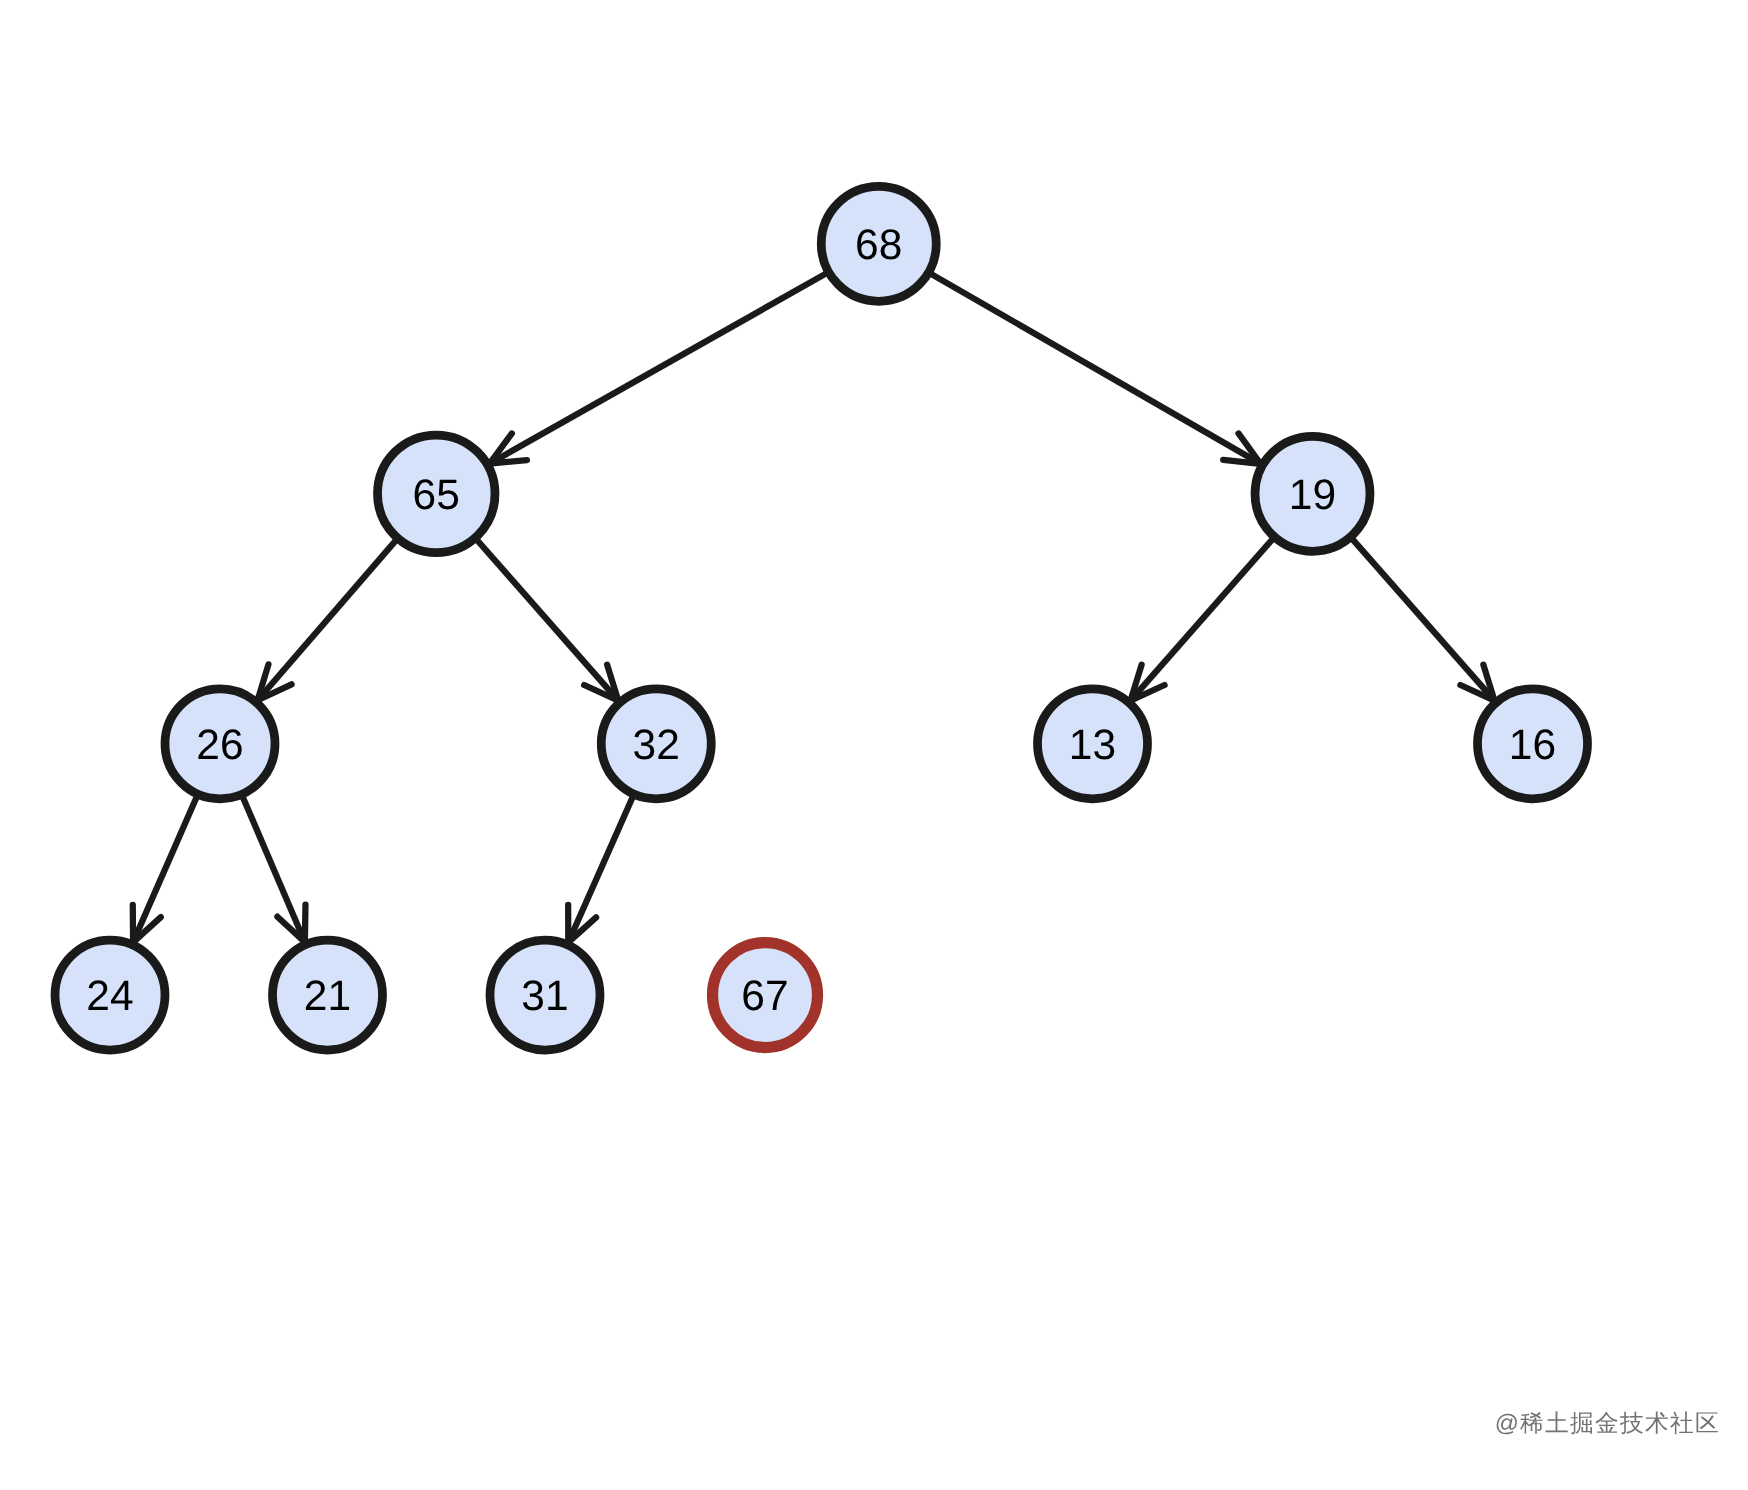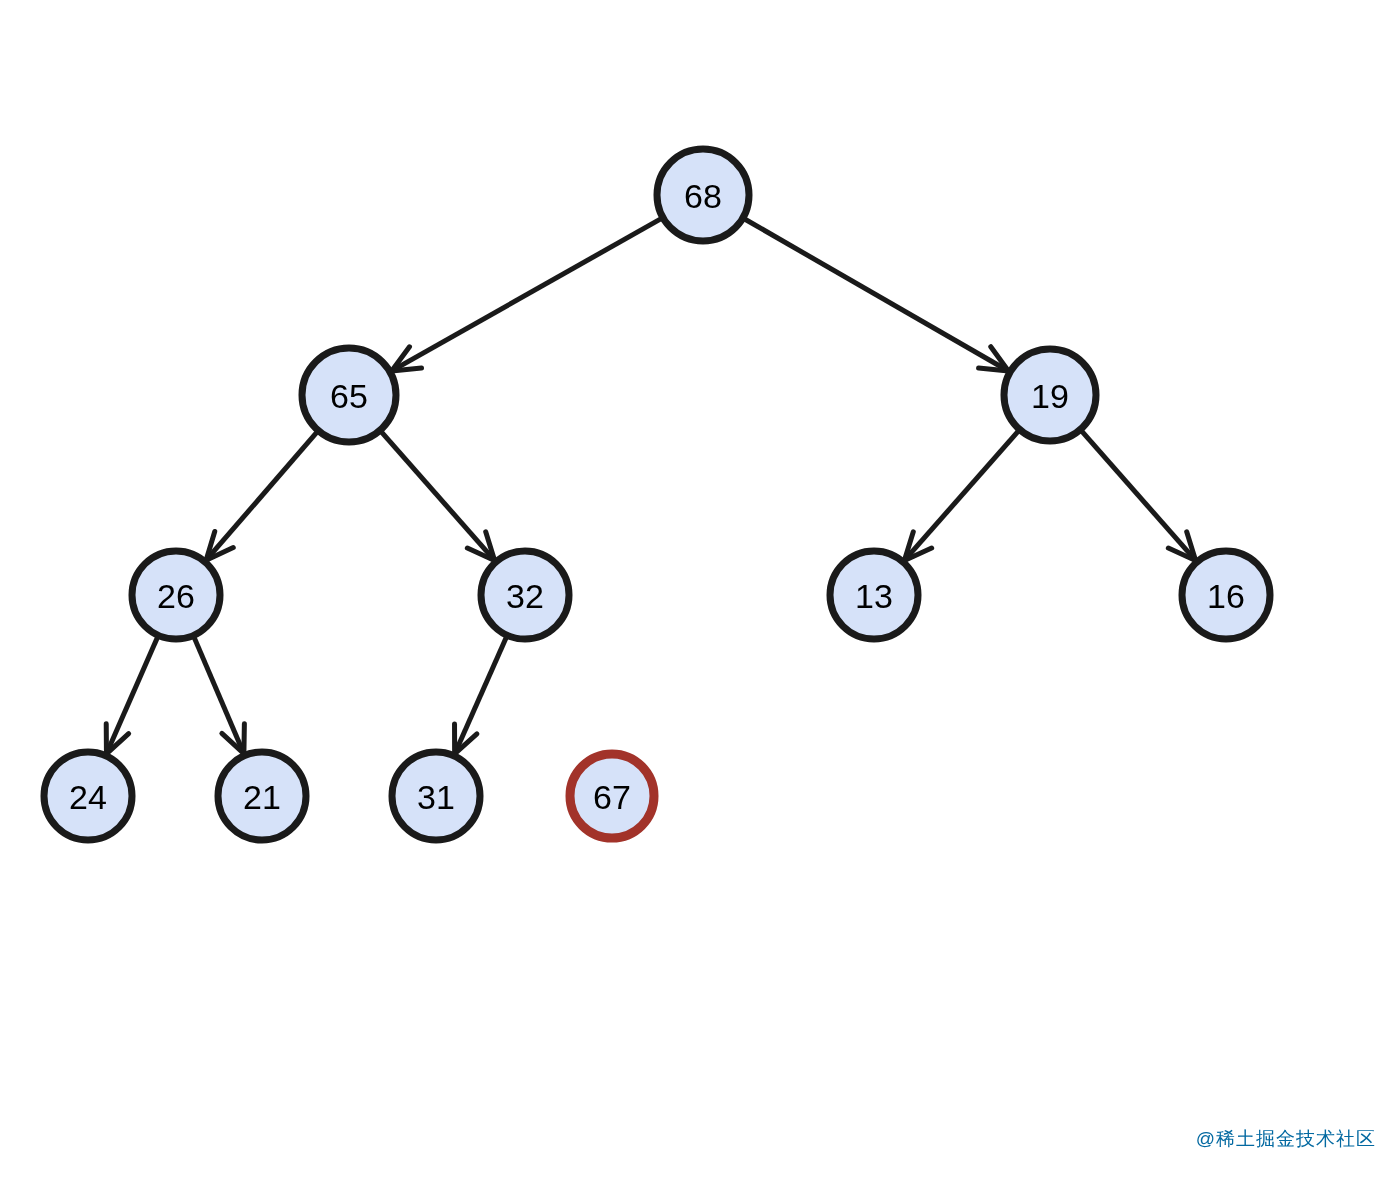--- a/index.html
+++ b/index.html
@@ -46,21 +46,21 @@
     text-anchor: middle;
     dominant-baseline: central;
     pointer-events: none;
   }
   .watermark-text {
     position: absolute;
     right: 22px;
     bottom: 40px;
     font-family: "Liberation Sans", sans-serif;
     font-size: 19px;
-    color: #0369a1;
+    color: #737373;
     letter-spacing: 1px;
     white-space: nowrap;
     user-select: none;
   }
 </style>
 </head>
 <body>
 
 <div id="diagram-root">
   <svg id="tree-svg" viewBox="0 0 1398 1192" xmlns="http://www.w3.org/2000/svg">

